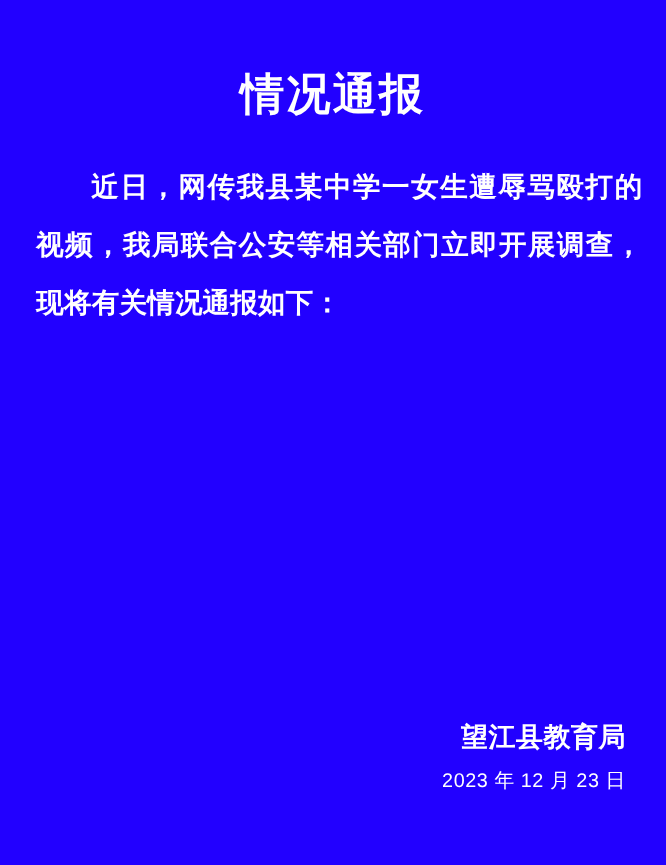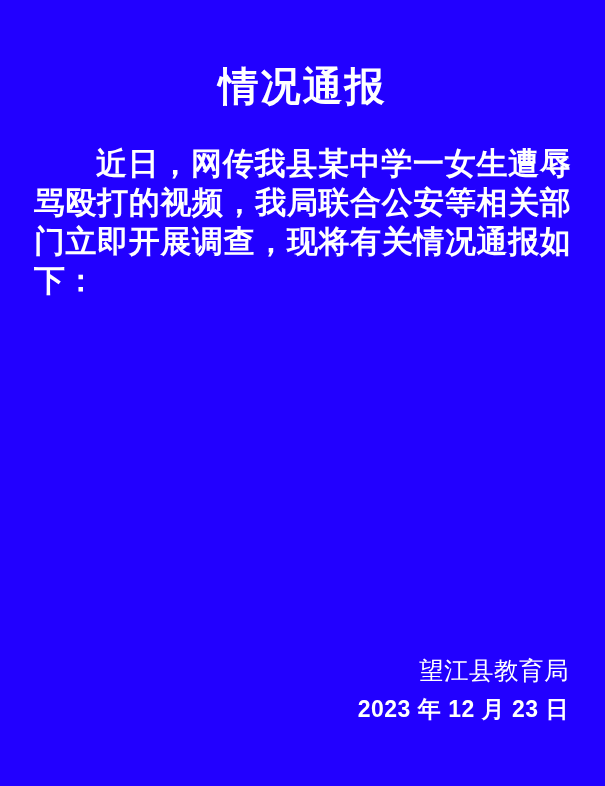--- a/index.html
+++ b/index.html
@@ -12,60 +12,60 @@
     background: #2200FF;
     font-family: "Liberation Sans", sans-serif;
     color: #FFFFFF;
     overflow: hidden;
   }
   .poster {
     position: relative;
     width: 605px;
     height: 786px;
     box-sizing: border-box;
-    padding: 0 34px;
+    padding: 0 21px;
     display: flex;
     flex-direction: column;
   }
   .title {
     margin-top: 62px;
     text-align: center;
     font-size: 40px;
     font-weight: bold;
     letter-spacing: 2px;
     line-height: 1.2;
   }
   .body-text {
     margin-top: 34px;
   }
   .para {
-    font-size: 31px;
-    line-height: 39px;
+    font-size: 25px;
+    line-height: 53px;
     text-indent: 2em;
     letter-spacing: 0.2px;
     font-weight: bold;
-    margin: 0 0 6px 0;
+    margin: 0 0 6px 12px;
     text-align: justify;
     text-justify: inter-ideograph;
   }
   .signature {
     position: absolute;
     right: 36px;
     bottom: 58px;
     text-align: right;
   }
   .sig-org {
     font-size: 24.5px;
-    font-weight: normal;
+    font-weight: bold;
     line-height: 38px;
     letter-spacing: 0.5px;
   }
   .sig-date {
-    font-size: 23px;
-    font-weight: bold;
+    font-size: 18px;
+    font-weight: normal;
     line-height: 38px;
     letter-spacing: 0.5px;
   }
 </style>
 </head>
 <body style="background: rgb(34, 0, 255); color: rgb(255, 255, 255);">
 
 <div class="poster">
 
   <div class="title">情况通报</div>

